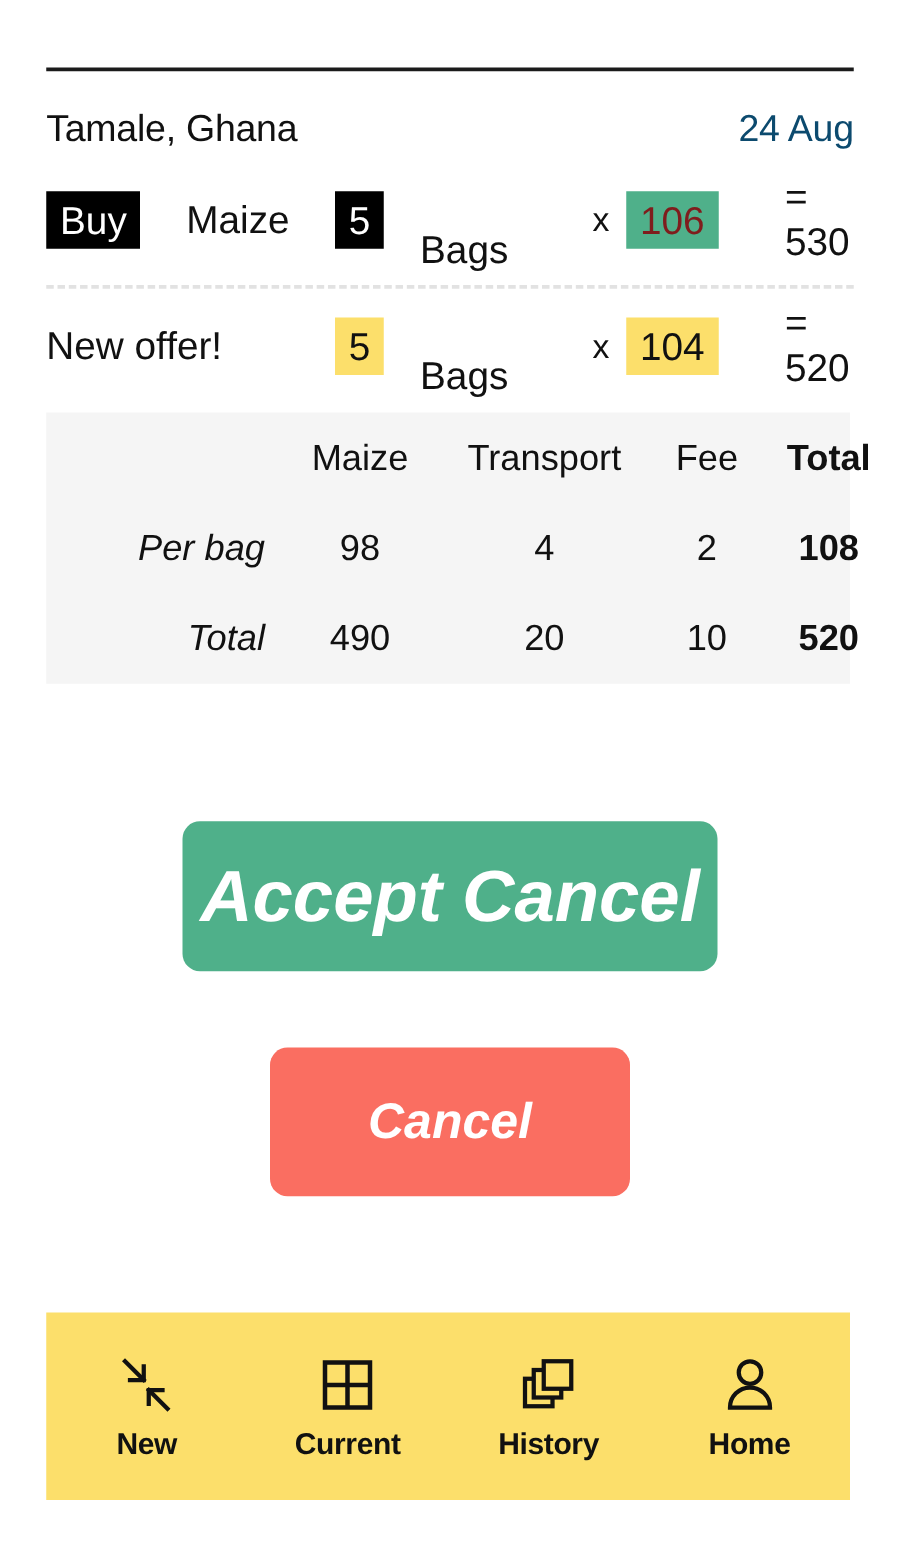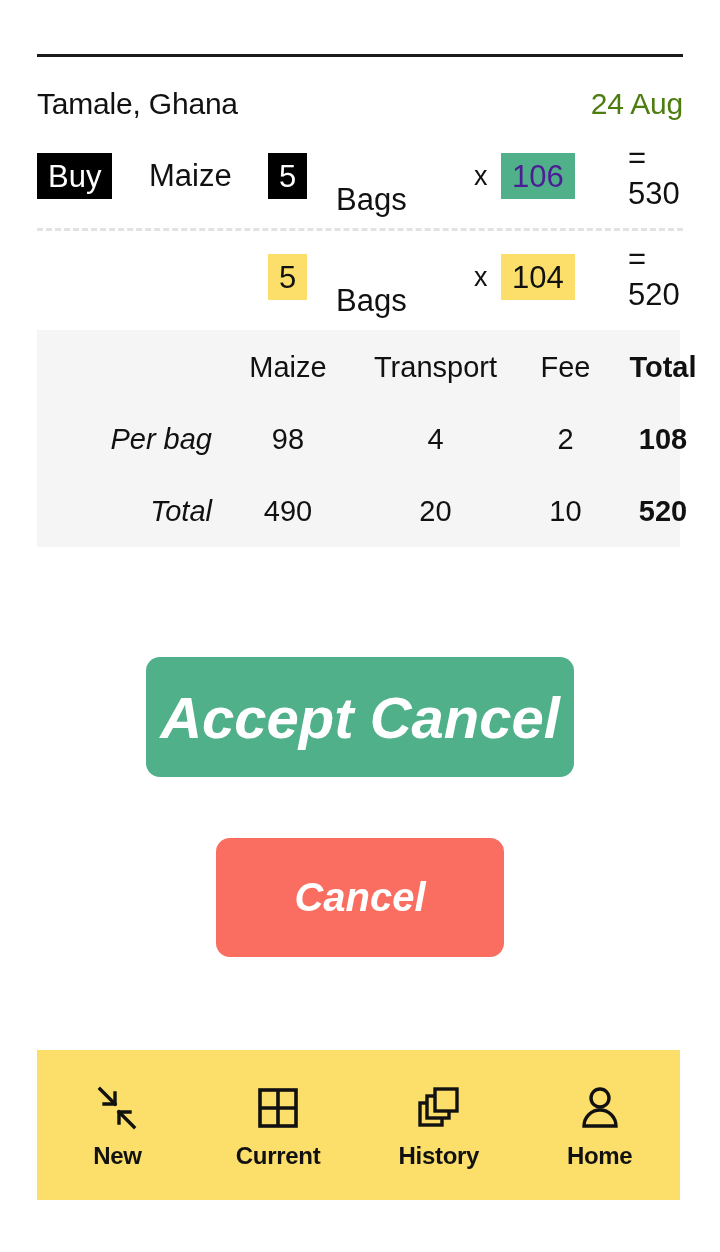--- a/index.html
+++ b/index.html
@@ -43,21 +43,21 @@
     justify-content: space-between;
   }
   .header-place {
     font-size: 30px;
     letter-spacing: -0.2px;
     color: #111111;
   }
   .header-date {
     font-size: 30px;
     letter-spacing: -0.2px;
-    color: #4d7c0f;
+    color: #0c4a6e;
   }
 
   
   .order-row {
     position: absolute;
     left: 37px;
     width: 646px;
     height: 46px;
     display: flex;
     align-items: center;
@@ -75,21 +75,21 @@
     box-sizing: border-box;
     font-size: 31px;
     line-height: 1;
   }
   .chip-dark {
     background: #000000;
     color: #ffffff;
   }
   .chip-green {
     background: #4FB08A;
-    color: #4c1d95;
+    color: #7f1d1d;
   }
   .chip-yellow {
     background: #FCDF6B;
     color: #111111;
   }
 
   .plain {
     color: #111111;
     font-size: 31px;
   }
@@ -257,20 +257,21 @@
     <span class="chip chip-green col-f">106</span>
     <span class="plain col-g">
       <span>=</span>
       <span>530</span>
     </span>
   </div>
 
   <div class="divider-dashed"></div>
 
   <div class="order-row offer">
+    <span class="plain offer-label">New offer!</span>
     <span class="chip chip-yellow col-c">5</span>
     <span class="plain col-d">Bags</span>
     <span class="mult col-e">x</span>
     <span class="chip chip-yellow col-f">104</span>
     <span class="plain col-g">
       <span>=</span>
       <span>520</span>
     </span>
   </div>
 

